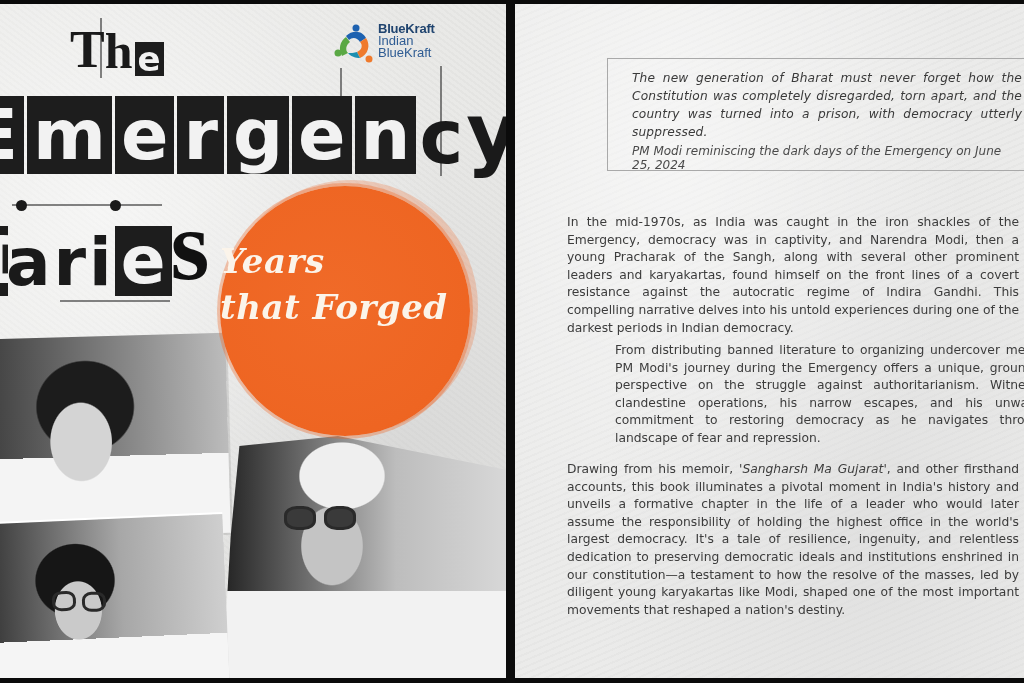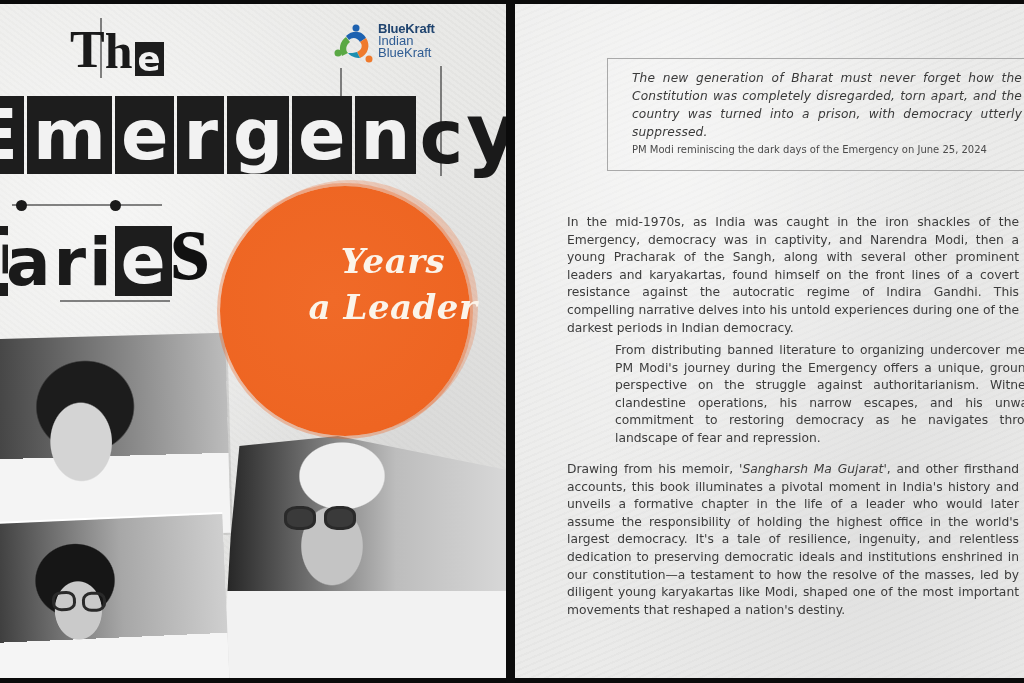--- a/index.html
+++ b/index.html
@@ -44,23 +44,23 @@
   .scratch { position: absolute; background: #333; opacity: 0.6; }
 
   
   .splash {
     position: absolute; left: 220px; top: 182px; width: 250px; height: 250px; border-radius: 50%;
     background: radial-gradient(circle at 45% 45%, #f06a28 0%, #ee6522 70%, #e9601f 100%);
     z-index: 2;
     box-shadow: 0 0 0 3px rgba(238,101,34,0.35), 6px -4px 0 2px rgba(238,101,34,0.25);
   }
   .splash-text {
-    position: absolute; left: 0; top: 52px; width: 100%; text-align: center; color: #fbf4ea;
+    position: absolute; left: 0; top: 52px; width: 100%; text-align: left; color: #fbf4ea;
     font-family: "DejaVu Serif", serif; font-style: italic; font-weight: bold; line-height: 46px;
-    font-size: 34px; letter-spacing: 0.5px; margin-left: 48px;
+    font-size: 34px; letter-spacing: 0.5px;
   }
   .splash-text span { display: block; }
 
   
   .photo { position: absolute; overflow: hidden; filter: grayscale(1); }
   .photo-1 {
     left: -4px; top: 332px; width: 232px; height: 200px; transform: rotate(-1.6deg);
     background:
       radial-gradient(ellipse 55px 70px at 85px 105px, #d8d3cc 0 55%, rgba(0,0,0,0) 57%),
       radial-gradient(ellipse 80px 75px at 90px 70px, #1c1c1c 0 60%, rgba(0,0,0,0) 62%),
@@ -105,21 +105,21 @@
     position: absolute; left: 52px; top: 54px; width: 438px; height: 113px;
     border: 1.5px solid #a9a9a9;
     padding: 10px 22px 0 24px;
     margin-left: 40px;
   }
   .quote-text {
     font-family: "DejaVu Sans", sans-serif; font-style: italic; font-size: 12.2px; line-height: 18px;
     color: #3a3a3a; text-align: justify; text-align-last: left; letter-spacing: 0.15px;
   }
   .quote-attrib {
-    font-family: "DejaVu Sans", sans-serif; font-size: 10px; color: #4a4a4a;
+    font-family: "DejaVu Sans", sans-serif; font-style: italic; font-size: 12px; color: #4a4a4a;
     margin-top: 3px;
   }
   .body-text {
     position: absolute; left: 52px; width: 452px;
     font-family: "DejaVu Sans", sans-serif; font-size: 12.3px; line-height: 17.6px; color: #3c3c3c;
     text-align: justify; text-align-last: left;
   }
   .para-1 { top: 210px; }
   .para-2 { top: 338px; margin-left: 48px; }
   .para-3 { top: 457px; }
@@ -181,21 +181,21 @@
       <span class="rn plain" style="font-family:'DejaVu Sans',sans-serif;font-size:66px;">a</span>
       <span class="rn plain" style="font-family:'DejaVu Sans',sans-serif;font-size:66px;">r</span>
       <span class="rn plain" style="font-family:'DejaVu Sans',sans-serif;font-size:66px;">i</span>
       <span class="rn box">e</span>
       <span class="rn serif-s">s</span>
     </div>
 
     <div class="splash">
       <div class="splash-text">
         <span>Years</span>
-        <span>a Leader</span>
+        <span>that Forged</span>
       </div>
     </div>
 
     <div class="photo photo-1" title="black-and-white portrait of a young bearded man with curly hair"></div>
     <div class="photo photo-2" title="black-and-white portrait of a bearded man in glasses">
       <div class="glasses" style="left:56px;top:70px;width:24px;height:20px;"></div>
       <div class="glasses" style="left:86px;top:72px;width:24px;height:20px;"></div>
     </div>
     <div class="photo photo-3" title="black-and-white portrait of a man in a turban and sunglasses">
       <div class="glasses" style="left:62px;top:70px;width:32px;height:24px;background:#3a3a3a;"></div>

